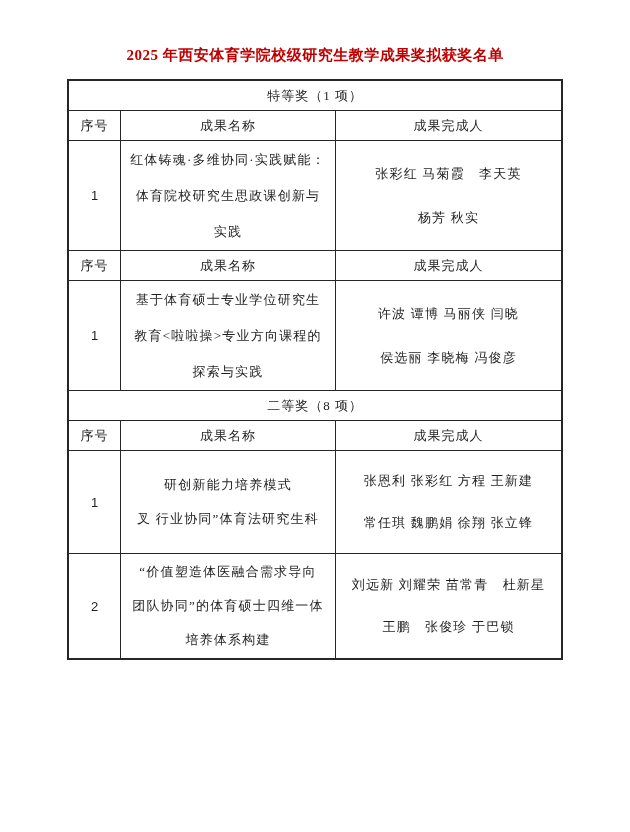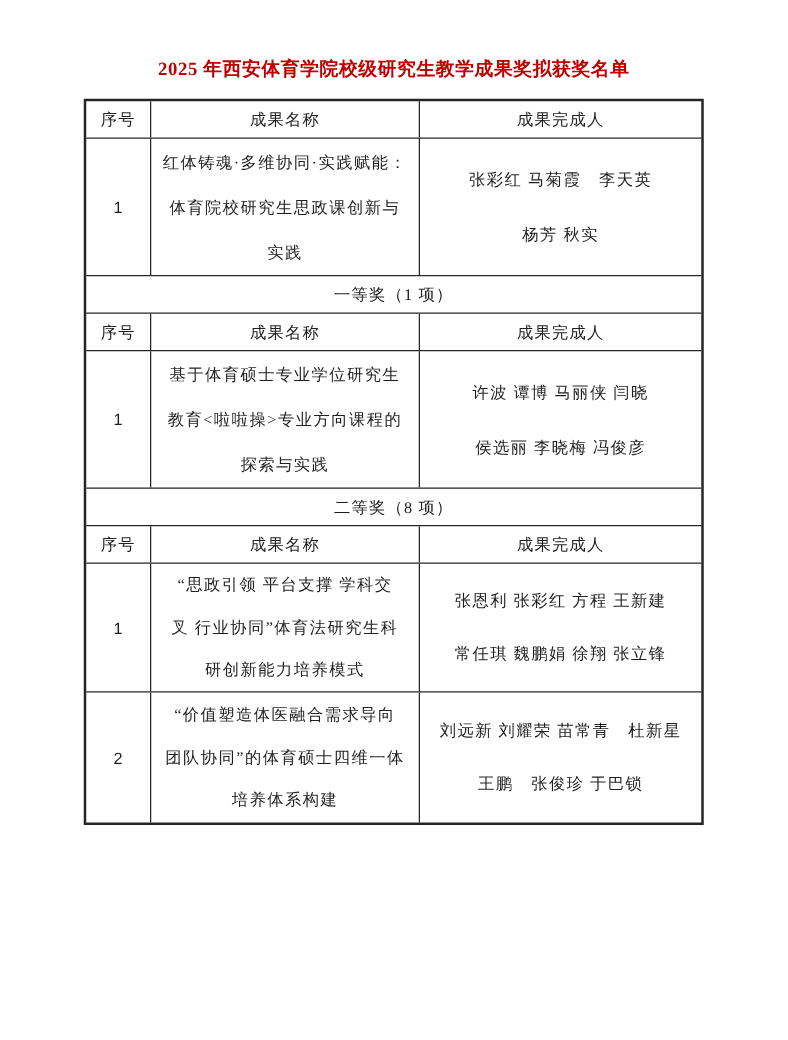--- a/index.html
+++ b/index.html
@@ -58,41 +58,41 @@
 </style>
 </head>
 <body>
 
 <div class="page">
 
   <h1 class="doc-title">2025 年西安体育学院校级研究生教学成果奖拟获奖名单</h1>
 
   <div class="tbl">
 
+    <div class="row award">
+      <span>特等奖（1 项）</span>
+    </div>
     <div class="row head">
       <div class="c1">序号</div>
       <div class="c2">成果名称</div>
       <div class="c3">成果完成人</div>
     </div>
     <div class="row data h110">
       <div class="c1 idx">1</div>
       <div class="c2 stack name">
         <span>红体铸魂·多维协同·实践赋能：</span>
         <span>体育院校研究生思政课创新与</span>
         <span>实践</span>
       </div>
       <div class="c3 stack people">
         <span>张彩红 马菊霞　李天英</span>
         <span>杨芳 秋实</span>
       </div>
     </div>
 
-    <div class="row award">
-      <span>一等奖（1 项）</span>
-    </div>
     <div class="row head">
       <div class="c1">序号</div>
       <div class="c2">成果名称</div>
       <div class="c3">成果完成人</div>
     </div>
     <div class="row data h110">
       <div class="c1 idx">1</div>
       <div class="c2 stack name">
         <span>基于体育硕士专业学位研究生</span>
         <span>教育&lt;啦啦操&gt;专业方向课程的</span>
@@ -108,23 +108,22 @@
       <span>二等奖（8 项）</span>
     </div>
     <div class="row head">
       <div class="c1">序号</div>
       <div class="c2">成果名称</div>
       <div class="c3">成果完成人</div>
     </div>
     <div class="row data h103 tight">
       <div class="c1 idx">1</div>
       <div class="c2 stack name">
-        <span>“思政引领 平台支撑 学科交</span>
+        <span>研创新能力培养模式</span>
         <span>叉 行业协同”体育法研究生科</span>
-        <span>研创新能力培养模式</span>
       </div>
       <div class="c3 stack people">
         <span>张恩利 张彩红 方程 王新建</span>
         <span>常任琪 魏鹏娟 徐翔 张立锋</span>
       </div>
     </div>
     <div class="row data h104 tight">
       <div class="c1 idx">2</div>
       <div class="c2 stack name">
         <span>“价值塑造体医融合需求导向</span>

